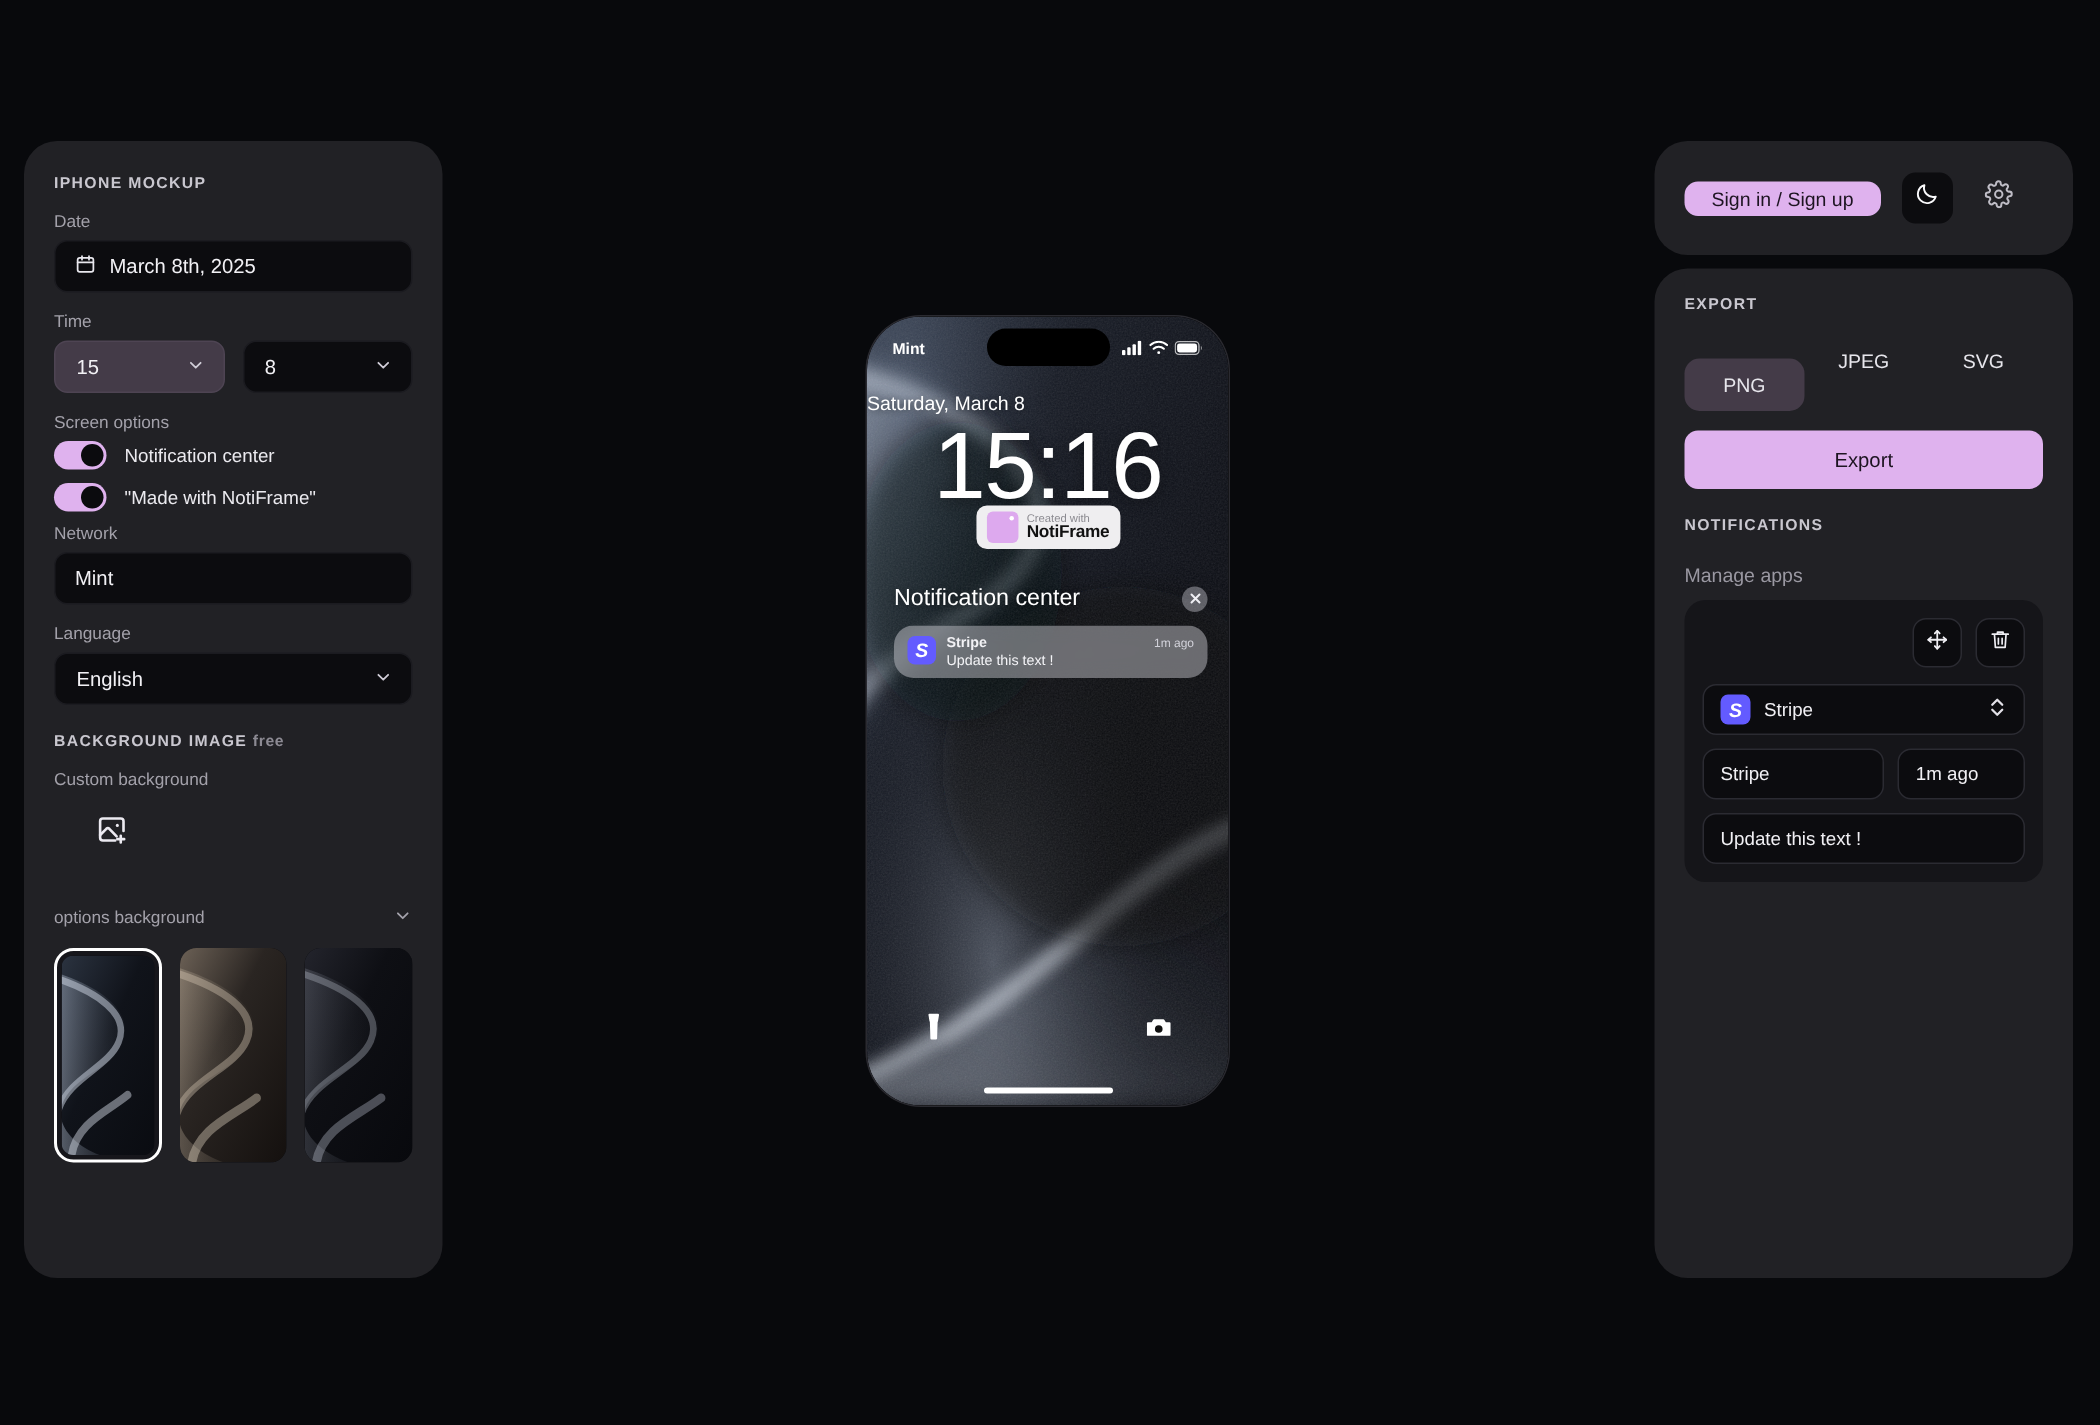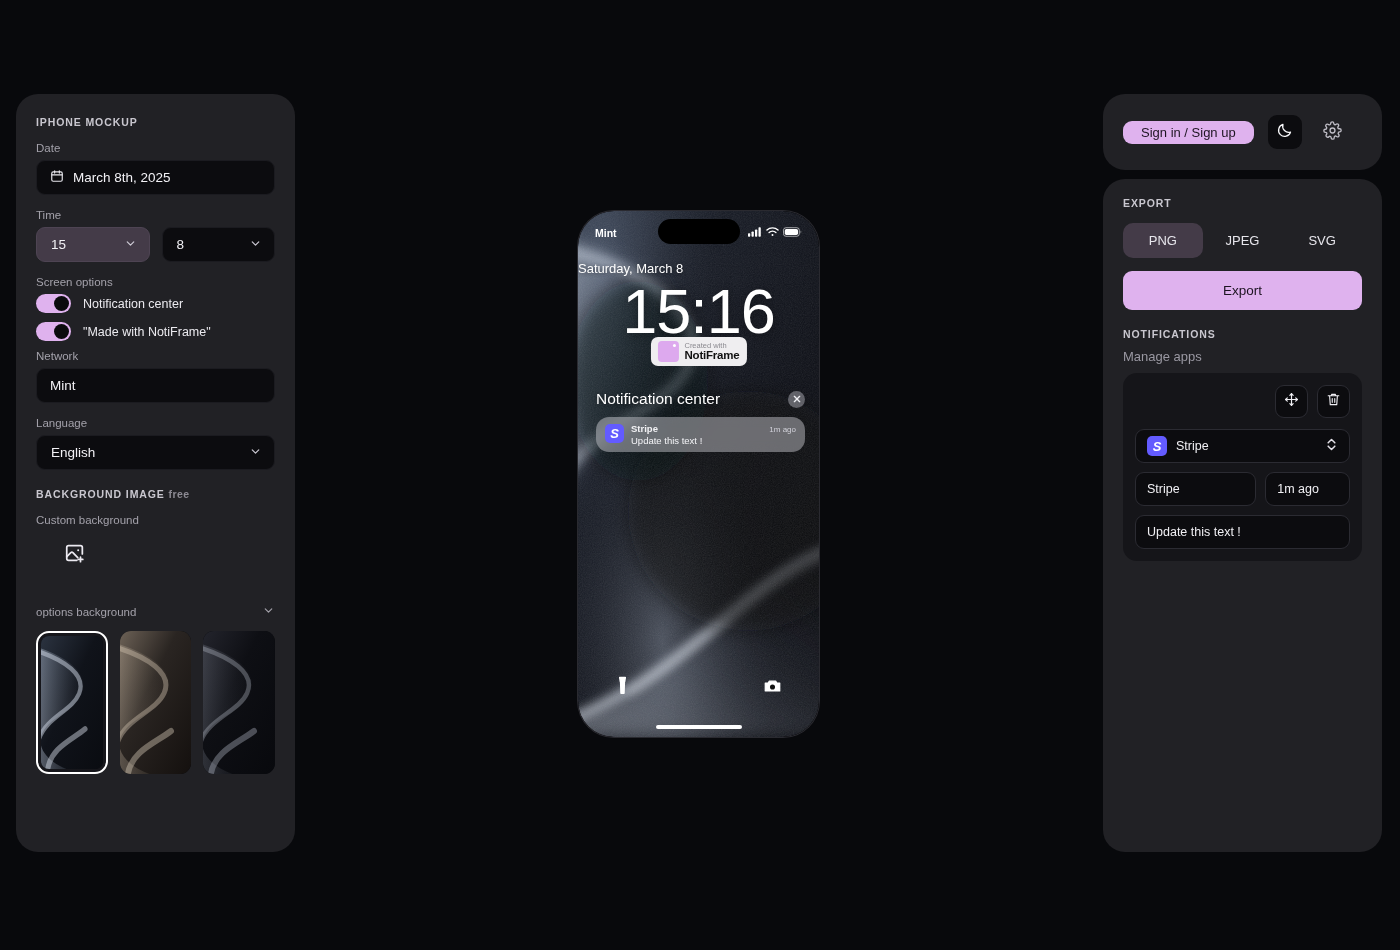--- a/index.html
+++ b/index.html
@@ -176,21 +176,21 @@
   }
 
   #export-panel { left: 1103px; top: 179px; width: 279px; height: 673px; padding: 18px 20px; }
   .seg {
     display: flex; background: transparent; border-radius: 10px; margin-bottom: 13px;
   }
   .seg-item {
     flex: 1; text-align: center; padding: 10px 0; font-size: 13px;
     color: #e7e6ec; border-radius: 10px; cursor: pointer;
   }
-  .seg-item.active { background: #443b48; }
+  .seg-item.active { background: #443b48; margin-top: 16px; }
   .btn-wide {
     width: 100%; background: #dfb2ee; color: #1d1421; border: none;
     border-radius: 9px; padding: 12px 0; font-size: 13.5px;
     font-family: inherit; cursor: pointer; margin-bottom: 18px;
   }
   .sub-label { font-size: 13px; color: #9a98a2; margin-bottom: 9px; }
   .notif-editor {
     background: #151519; border-radius: 14px; padding: 12px; margin-top: 6px;
   }
   .editor-tools { display: flex; justify-content: flex-end; gap: 9px; margin-bottom: 11px; }
@@ -539,21 +539,21 @@
     <div class="section-title">EXPORT</div>
 
     <div class="seg">
       <div class="seg-item active">PNG</div>
       <div class="seg-item">JPEG</div>
       <div class="seg-item">SVG</div>
     </div>
 
     <button class="btn-wide">Export</button>
 
-    <div class="section-title" style="margin-bottom:9px">NOTIFICATIONS</div>
+    <div class="section-title" style="margin-bottom:20px">NOTIFICATIONS</div>
     <div class="sub-label">Manage apps</div>
 
 
     <div class="notif-editor">
       <div class="editor-tools">
         <div class="tool-btn">
           <span>
             <svg width="15" height="15" viewBox="0 0 24 24" fill="none" stroke="#f0eff4" stroke-width="1.9" stroke-linecap="round" stroke-linejoin="round">
               <path d="M12 2.5v19M2.5 12h19"></path>
               <path d="M12 2.5L9.4 5.3M12 2.5l2.6 2.8M12 21.5l-2.6-2.8M12 21.5l2.6-2.8"></path>

